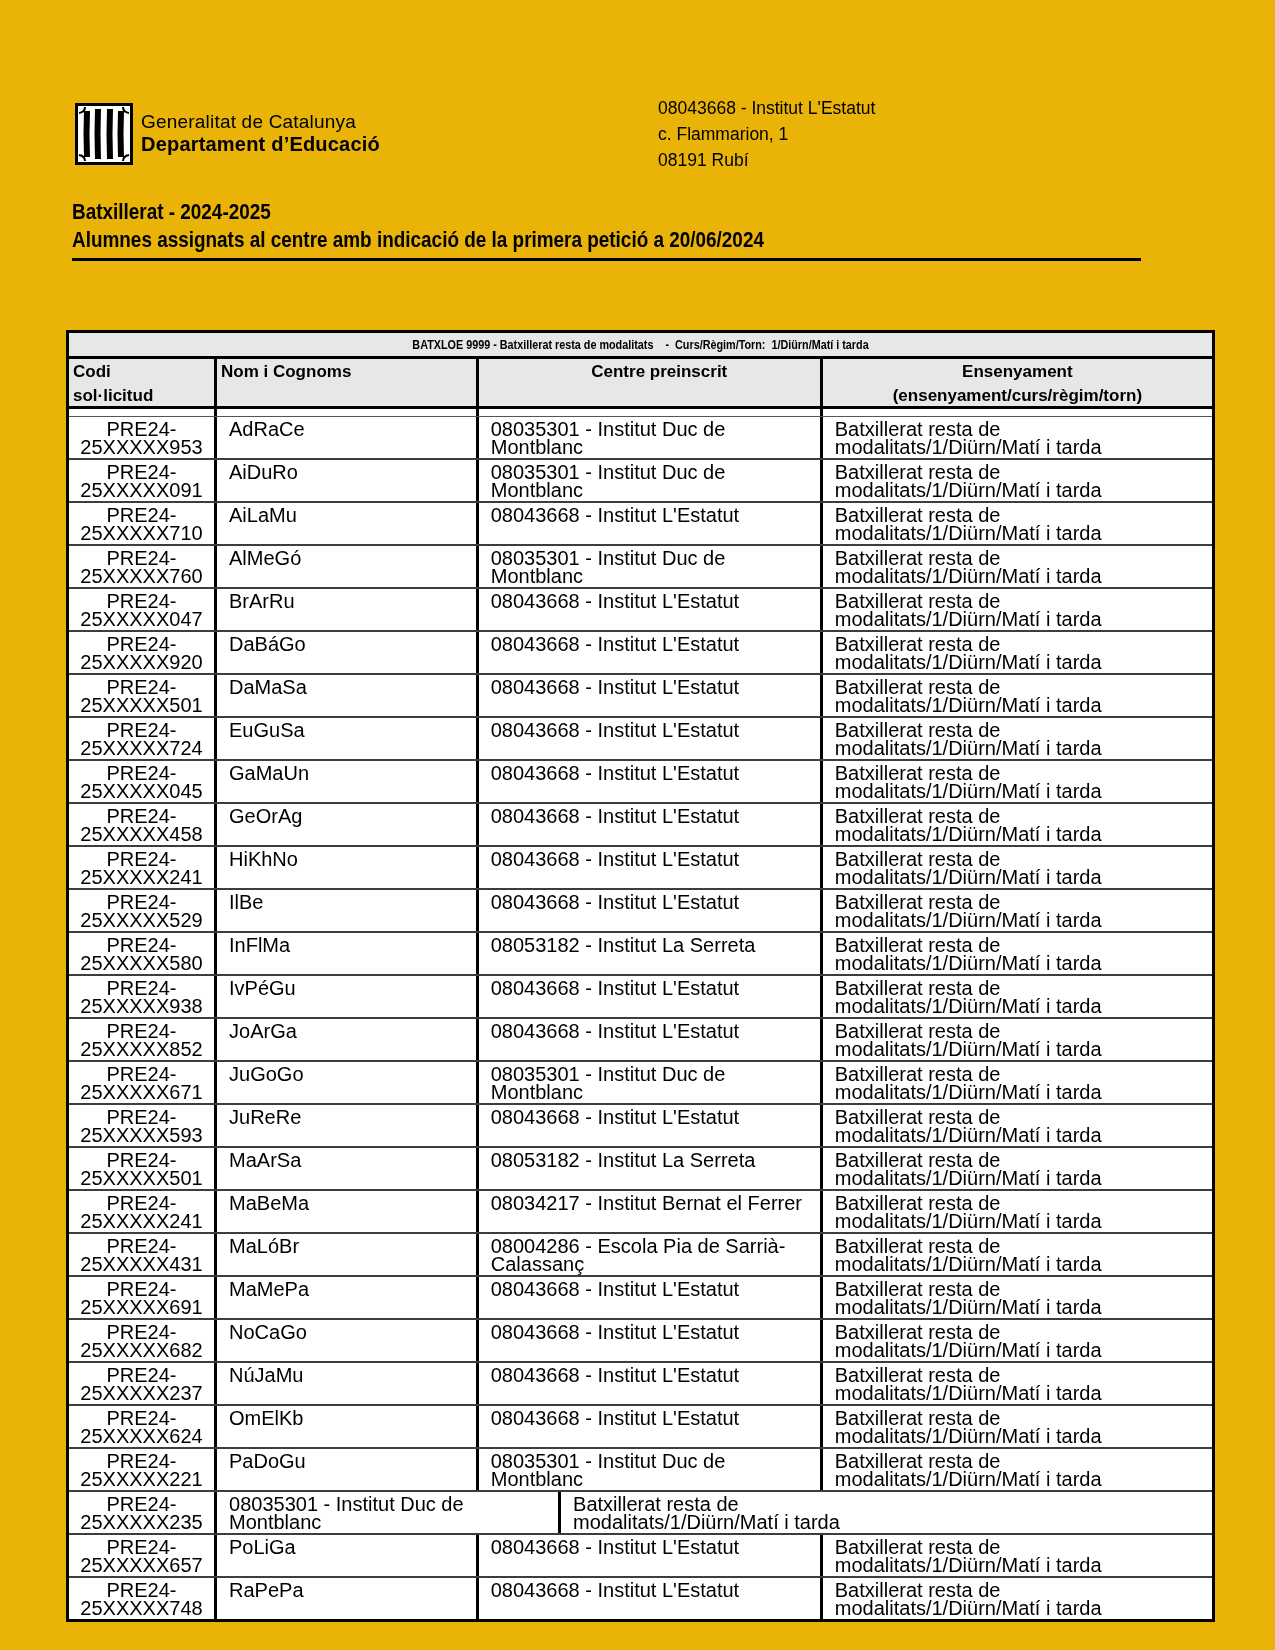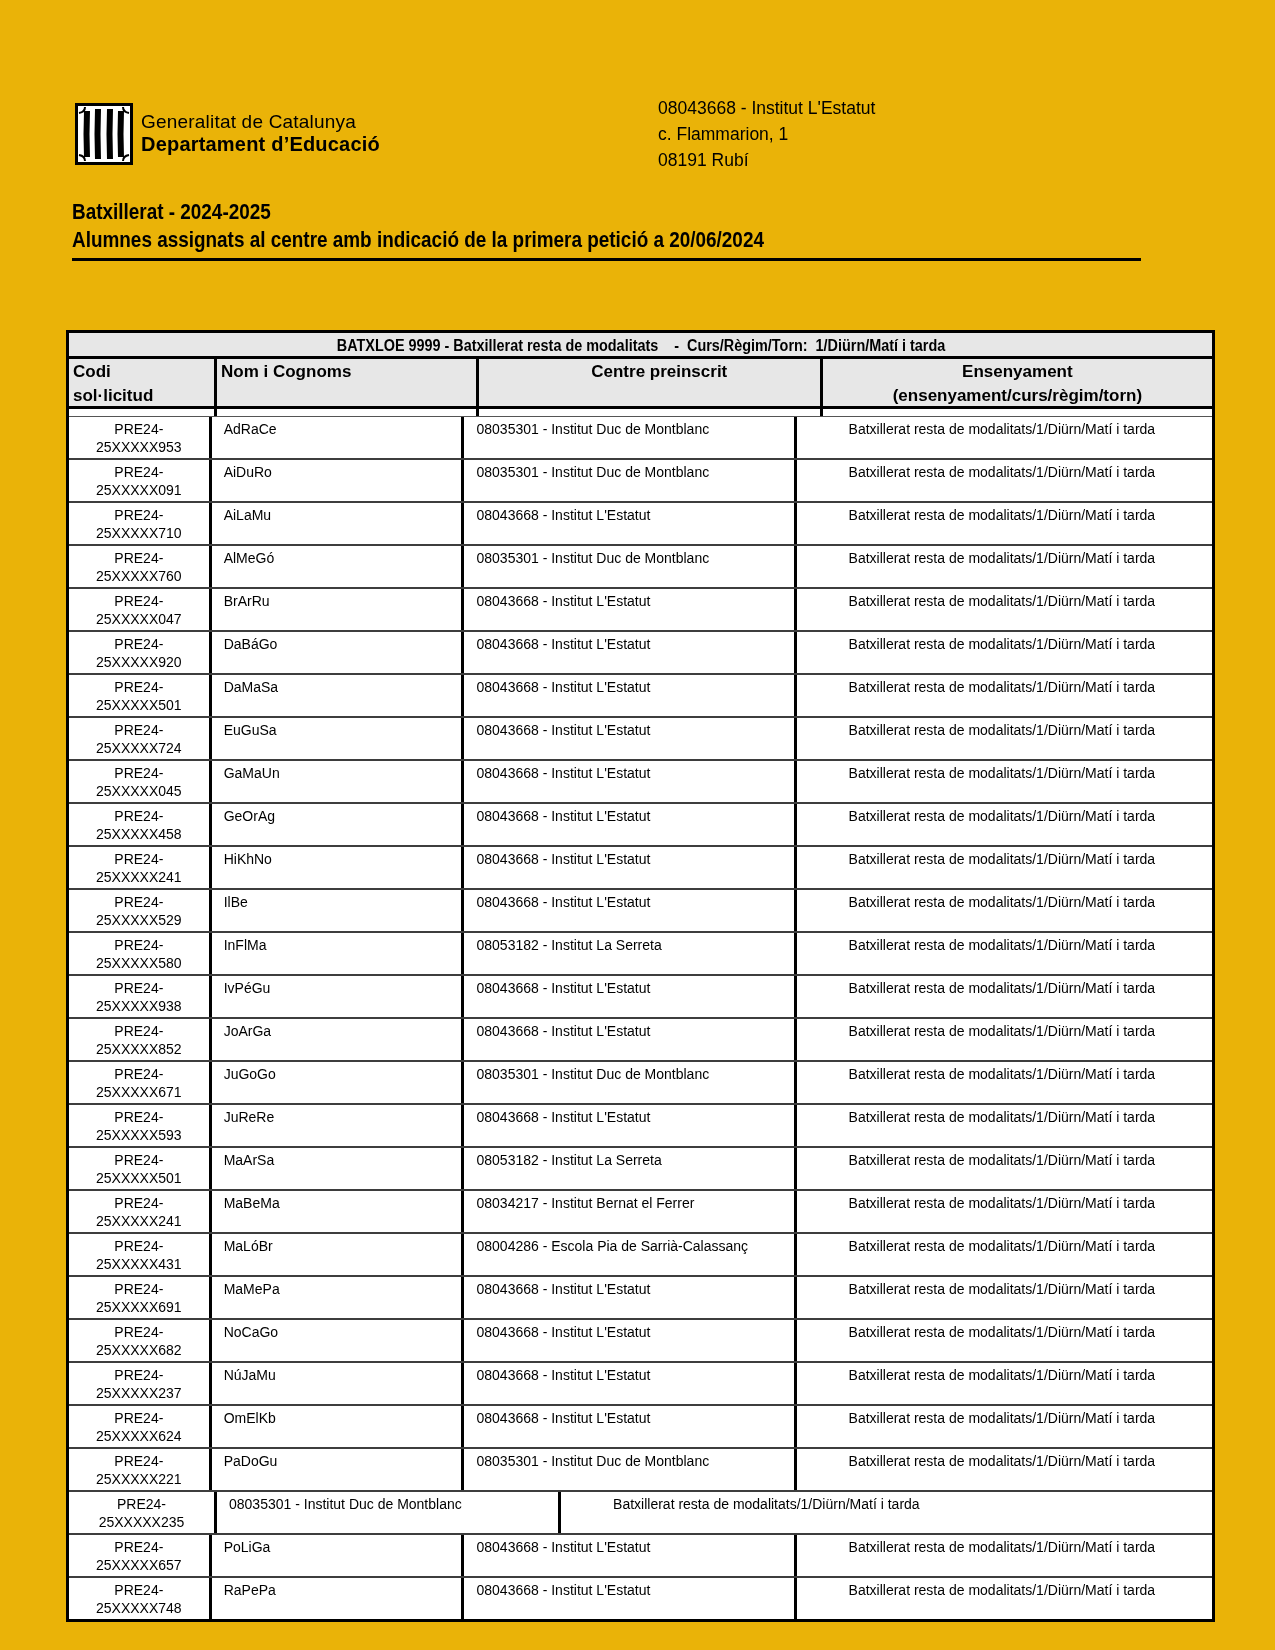--- a/index.html
+++ b/index.html
@@ -24,41 +24,41 @@
   .title-line { font-size:22px; font-weight:bold; line-height:28px; white-space:nowrap; }
   .cond { display:inline-block; transform:scaleX(0.86); transform-origin:0 50%; }
   .cond-c { display:inline-block; transform:scaleX(0.9); transform-origin:50% 50%; }
   .title-rule { margin-top:4px; height:3px; background:#000; width:1069px; }
 
   
   .table { position:absolute; left:66px; top:330px; width:1149px; border:3px solid #000; background:#fff; }
 
   .band {
     height:26px; background:#e7e7e7; border-bottom:3px solid #000;
-    text-align:center; font-weight:bold; font-size:16px; line-height:25px; white-space:pre;
+    text-align:center; font-weight:bold; font-size:12px; line-height:25px; white-space:pre;
   }
 
   .hrow { display:flex; background:#e7e7e7; border-bottom:3px solid #000; height:50px; font-weight:bold; font-size:17px; line-height:24px; }
   .hcell { border-right:3px solid #000; padding-top:1px; }
   .hcell:last-child { border-right:none; }
   .c1 { width:12.95%; }
   .c2 { width:22.9%; }
   .c3 { width:30.1%;padding-left:20px; }
   .c4 { width:34.05%; }
   .h-left { text-align:left; padding-left:4px; }
   .h-center { text-align:center; }
 
   .gaprow { display:flex; height:8px; border-bottom:1.5px solid #555; background:#fff; }
   .gapcell { border-right:3px solid #000; }
   .gapcell:last-child { border-right:none; }
 
-  .tr { display:flex; border-bottom:2px solid #3d3d3d; font-size:14px; line-height:18px; }
+  .tr { display:flex; border-bottom:2px solid #3d3d3d; font-size:20px; line-height:18px; }
   .tr:last-child { border-bottom:none; }
   .td { border-right:3px solid #000; min-height:37px; padding-top:3px; padding-bottom:2px; }
-  .td:last-child { border-right:none;margin-left:40px; }
+  .td:last-child { border-right:none; }
   .td-code { text-align:center; }
   .td-name, .td-centre, .td-ens { text-align:left; padding-left:12px; padding-right:6px; }
   .td-ens .wrapbox { max-width:352px; }
 </style>
 </head>
 <body>
 
 <div class="page">
 
   <div class="org-block">

